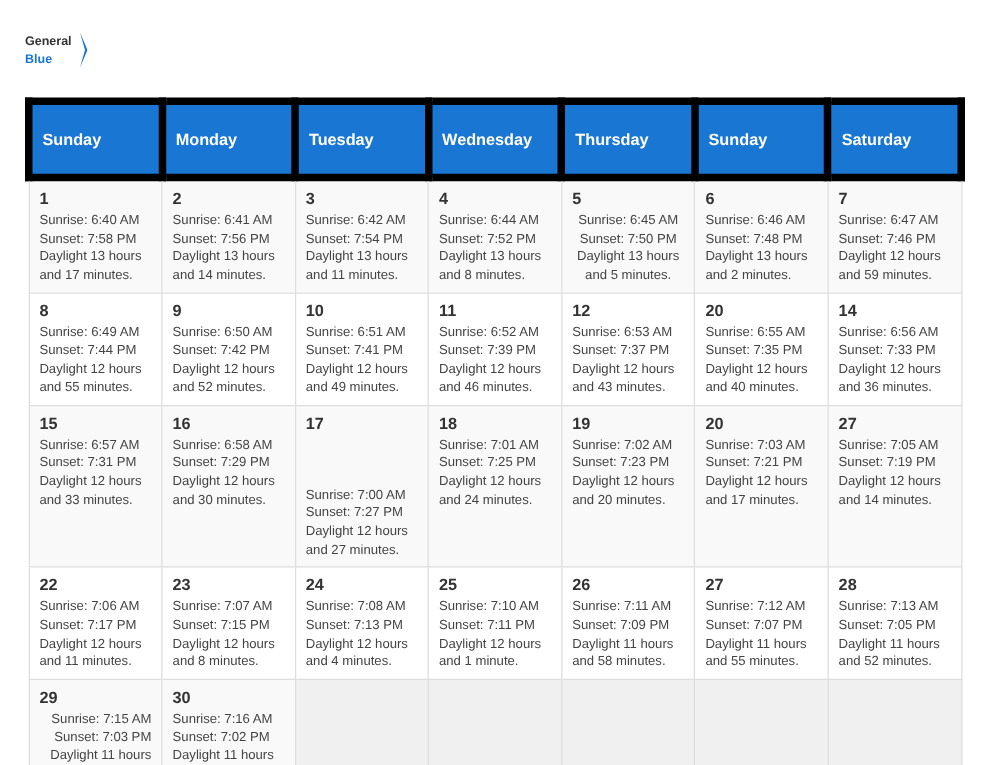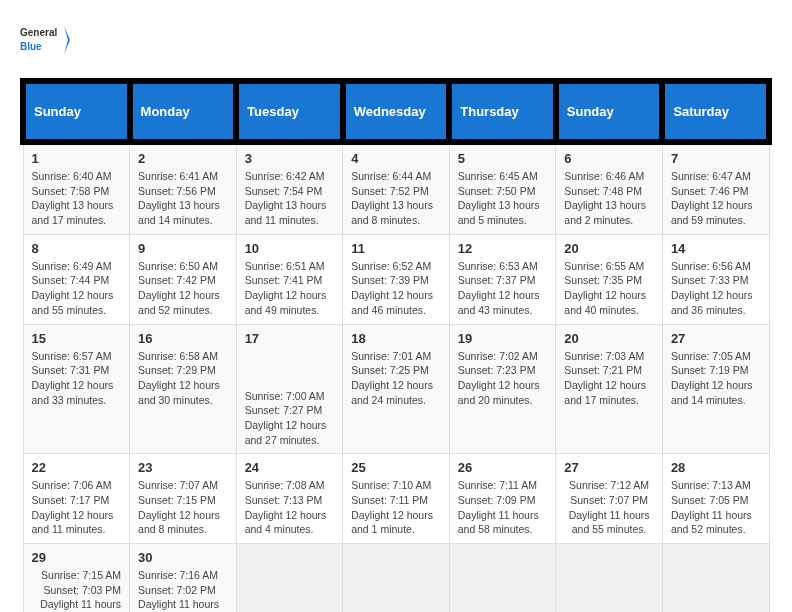--- a/index.html
+++ b/index.html
@@ -118,21 +118,21 @@
         <td>
           <span class="day-number">3</span>
           <div class="day-info" style="white-space: pre-line;">Sunrise: 6:42 AM<br>Sunset: 7:54 PM<br>Daylight 13 hours and 11 minutes.</div>
         </td>
         <td>
           <span class="day-number">4</span>
           <div class="day-info" style="white-space: pre-line;">Sunrise: 6:44 AM<br>Sunset: 7:52 PM<br>Daylight 13 hours and 8 minutes.</div>
         </td>
         <td>
           <span class="day-number">5</span>
-          <div class="day-info" style="white-space: pre-line;">Sunrise: 6:45 AM<br>Sunset: 7:50 PM<br>Daylight 13 hours and 5 minutes.</div>
+          <div class="day-info" style="white-space: pre-line; text-align: center;">Sunrise: 6:45 AM<br>Sunset: 7:50 PM<br>Daylight 13 hours and 5 minutes.</div>
         </td>
         <td>
           <span class="day-number">6</span>
           <div class="day-info" style="white-space: pre-line;">Sunrise: 6:46 AM<br>Sunset: 7:48 PM<br>Daylight 13 hours and 2 minutes.</div>
         </td>
         <td>
           <span class="day-number">7</span>
           <div class="day-info" style="white-space: pre-line;">Sunrise: 6:47 AM<br>Sunset: 7:46 PM<br>Daylight 12 hours and 59 minutes.</div>
         </td>
       </tr>
@@ -212,21 +212,21 @@
         <td>
           <span class="day-number">25</span>
           <div class="day-info" style="white-space: pre-line;">Sunrise: 7:10 AM<br>Sunset: 7:11 PM<br>Daylight 12 hours and 1 minute.</div>
         </td>
         <td>
           <span class="day-number">26</span>
           <div class="day-info" style="white-space: pre-line;">Sunrise: 7:11 AM<br>Sunset: 7:09 PM<br>Daylight 11 hours and 58 minutes.</div>
         </td>
         <td>
           <span class="day-number">27</span>
-          <div class="day-info" style="white-space: pre-line; text-align: center;">Sunrise: 7:12 AM<br>Sunset: 7:07 PM<br>Daylight 11 hours and 55 minutes.</div>
+          <div class="day-info" style="white-space: pre-line;">Sunrise: 7:12 AM<br>Sunset: 7:07 PM<br>Daylight 11 hours and 55 minutes.</div>
         </td>
         <td>
           <span class="day-number">28</span>
           <div class="day-info" style="white-space: pre-line;">Sunrise: 7:13 AM<br>Sunset: 7:05 PM<br>Daylight 11 hours and 52 minutes.</div>
         </td>
       </tr>
       <tr>
         <td>
           <span class="day-number">29</span>
           <div class="day-info" style="white-space: pre-line; text-align: right;">Sunrise: 7:15 AM<br>Sunset: 7:03 PM<br>Daylight 11 hours and 48 minutes.</div>

